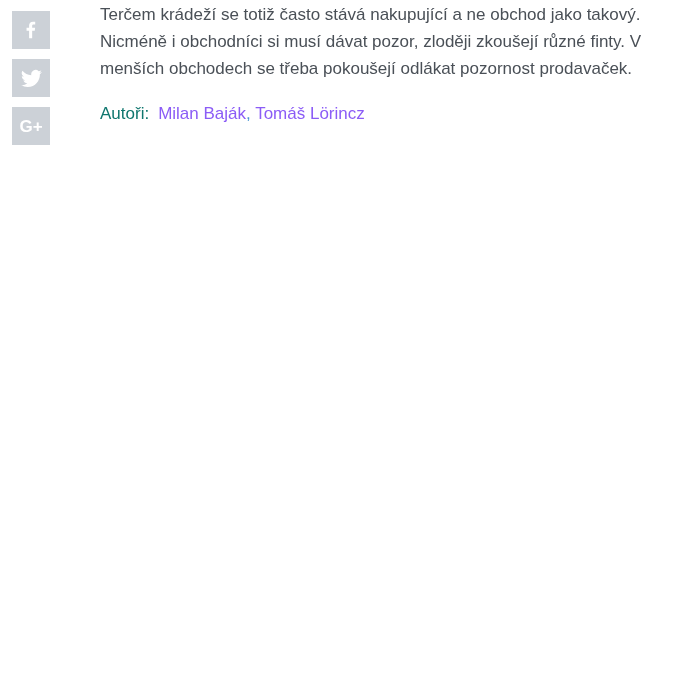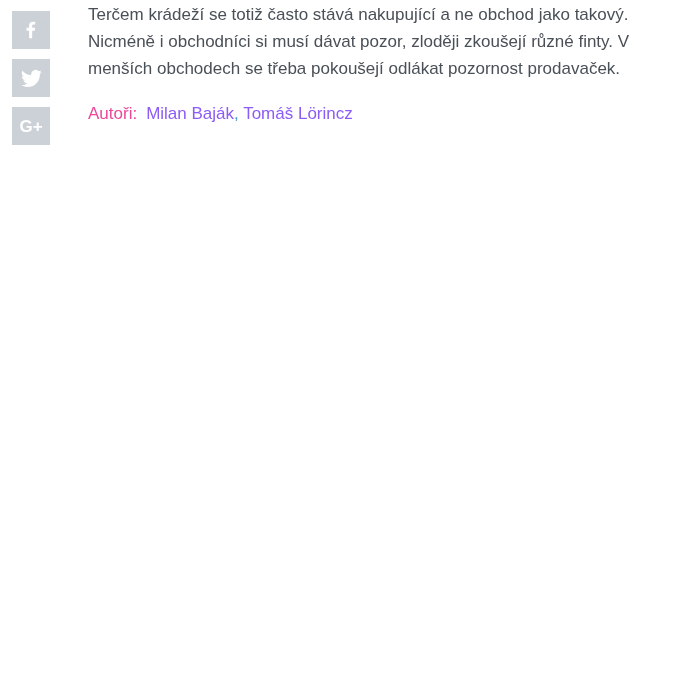--- a/index.html
+++ b/index.html
@@ -42,37 +42,37 @@
     color: #ffffff;
     font-size: 17px;
     font-weight: bold;
     letter-spacing: 0px;
     line-height: 1;
   }
 
   
   .article {
     position: absolute;
-    left: 88px;
+    left: 100px;
     top: 1px;
     width: 575px;
     color: #4a5057;
     font-size: 17px;
     line-height: 27px;
   }
   .article p {
     margin: 0 0 18px 0;
   }
   .authors-row {
     margin-top: 9px;
     font-size: 17px;
     line-height: 27px;
   }
   .authors-label {
-    color: #ec4899;
+    color: #0f766e;
     margin-right: 9px;
   }
   .author-link {
     color: #8b5cf6;
     text-decoration: none;
     cursor: pointer;
   }
   .author-separator { color: #4a96d2; }
 </style>
 </head>

